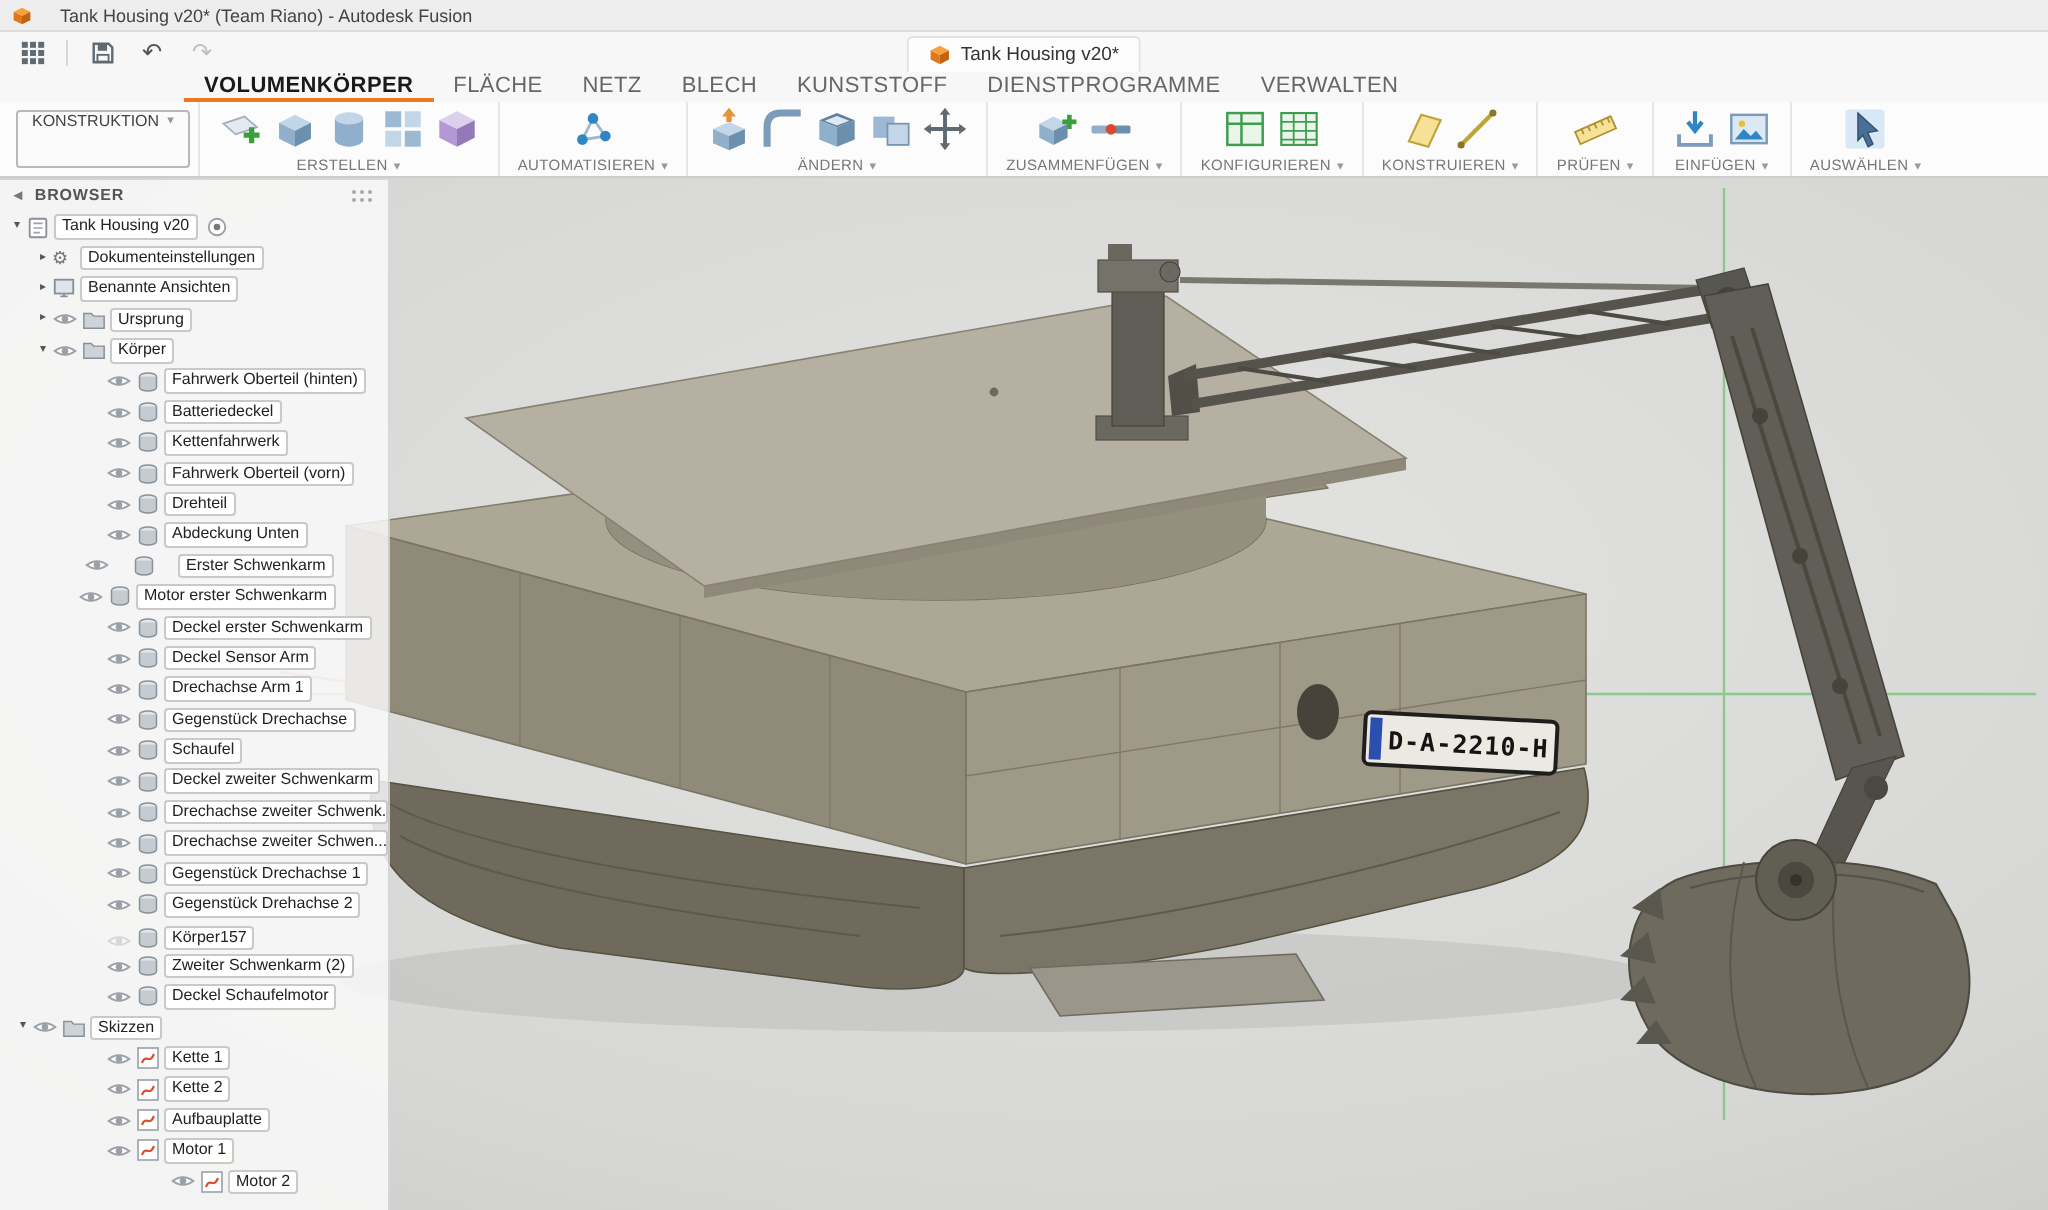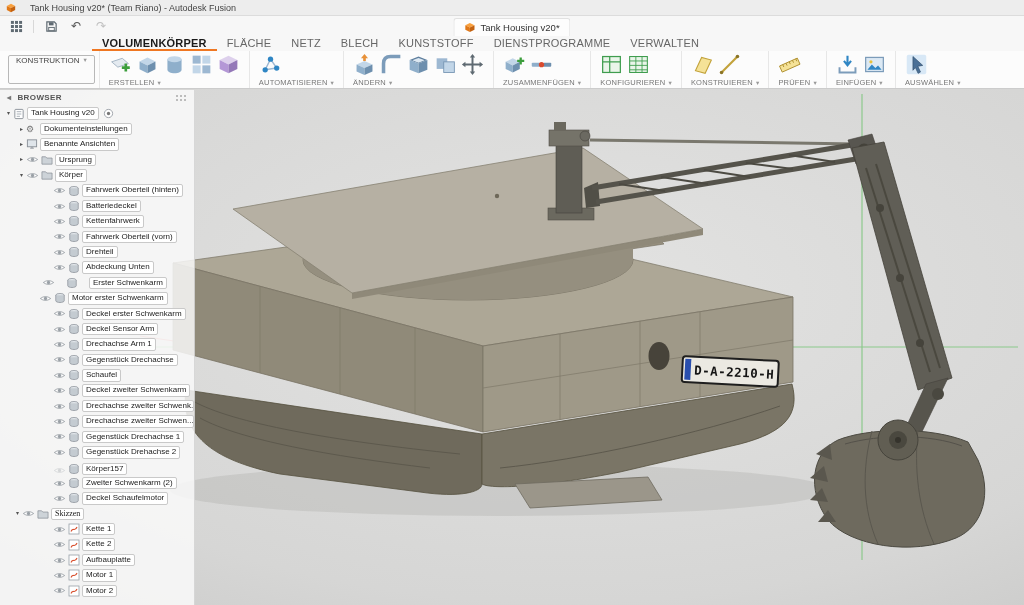--- a/index.html
+++ b/index.html
@@ -30,21 +30,21 @@
     display:flex;align-items:flex-end;padding-left:92px;z-index:30;}
   .rtab{font-size:11px;color:#666;padding:1px 10px 2px;letter-spacing:.2px;cursor:default;text-align:right;}
   .rtab.active{color:#1a1a1a;font-weight:bold;border-bottom:2px solid #ef7722;padding-bottom:0;}
 
   
   .toolbar{position:absolute;top:51px;left:0;right:0;height:37px;background:#fcfcfc;
     border-bottom:1px solid #cccccc;display:flex;align-items:stretch;z-index:30;}
   .konstruktion{margin:4px 4px 4px 8px;border:1px solid #b8b8b8;background:#fbfbfb;
     font-size:8px;color:#444;display:flex;gap:4px;padding:0 7px;border-radius:2px;}
   .tgroups{display:flex;align-items:stretch;}
-  .tgroup{display:flex;flex-direction:column;justify-content:center;
+  .tgroup{display:flex;flex-direction:column;align-items:center;justify-content:center;
     padding:2px 9px 1px;border-left:1px solid #e7e7e7;}
   .tgroup .icons{display:flex;gap:4px;align-items:center;height:23px;}
   .tbicon{display:block;width:23px;height:23px;cursor:default;}
   .tbicon svg{width:23px;height:23px;display:block;}
   .glabel{font-size:7.5px;color:#777;margin-top:2px;letter-spacing:.2px;display:flex;gap:3px;
     align-items:center;white-space:nowrap;}
   .caret{font-size:6.5px;color:#999;}
 
   
   .viewport{position:absolute;top:88px;left:0;width:1024px;height:517px;display:block;z-index:1;}
@@ -848,21 +848,21 @@
           </svg>
         </span>
         <span class="ticn">
           <svg viewBox="0 0 13 12">
             <ellipse cx="6.5" cy="3" rx="4.6" ry="1.9" fill="#e2e7eb" stroke="#8a9098" stroke-width="0.8"></ellipse>
             <path d="M1.9 3 v6 c0 1 2.1 1.9 4.6 1.9 s4.6 -0.9 4.6 -1.9 V3" fill="#c4cbd1" stroke="#8a9098" stroke-width="0.8"></path>
           </svg>
         </span>
         <span class="tlabel">Deckel Schaufelmotor</span>
       </div>
-      <div class="trow" style="padding-left: 13px; font-family: Liberation Serif, serif;">
+      <div class="trow" style="padding-left: 7px;">
         <span class="tw">▾</span>
         <span class="eye">
           <svg viewBox="0 0 15 10">
             <path d="M1.5 5 Q7.5 0.5 13.5 5 Q7.5 9.5 1.5 5 Z" fill="#fff" stroke="#9aa0a6"></path>
             <circle cx="7.5" cy="5" r="1.9" fill="#9aa0a6"></circle>
           </svg>
         </span>
         <span class="ticn">
           <svg viewBox="0 0 13 11">
             <path d="M1 2 h4 l1.3 1.4 H12 V10 H1 Z" fill="#cdd3d8" stroke="#8a9098" stroke-width="0.8"></path>
@@ -927,21 +927,21 @@
           </svg>
         </span>
         <span class="ticn">
           <svg viewBox="0 0 12 12">
             <rect x="1" y="1" width="10" height="10" fill="#fff" stroke="#98a0a8" stroke-width="0.8"></rect>
             <path d="M3 8.5 C4.5 3.5 7 9.5 9 4" fill="none" stroke="#d8502f" stroke-width="1.1"></path>
           </svg>
         </span>
         <span class="tlabel">Motor 1</span>
       </div>
-      <div class="trow" style="padding-left: 44px;">
+      <div class="trow" style="padding-left: 44px; margin-left: 32px;">
         <span class="tw"></span>
         <span class="eye">
           <svg viewBox="0 0 15 10">
             <path d="M1.5 5 Q7.5 0.5 13.5 5 Q7.5 9.5 1.5 5 Z" fill="#fff" stroke="#9aa0a6"></path>
             <circle cx="7.5" cy="5" r="1.9" fill="#9aa0a6"></circle>
           </svg>
         </span>
         <span class="ticn">
           <svg viewBox="0 0 12 12">
             <rect x="1" y="1" width="10" height="10" fill="#fff" stroke="#98a0a8" stroke-width="0.8"></rect>

